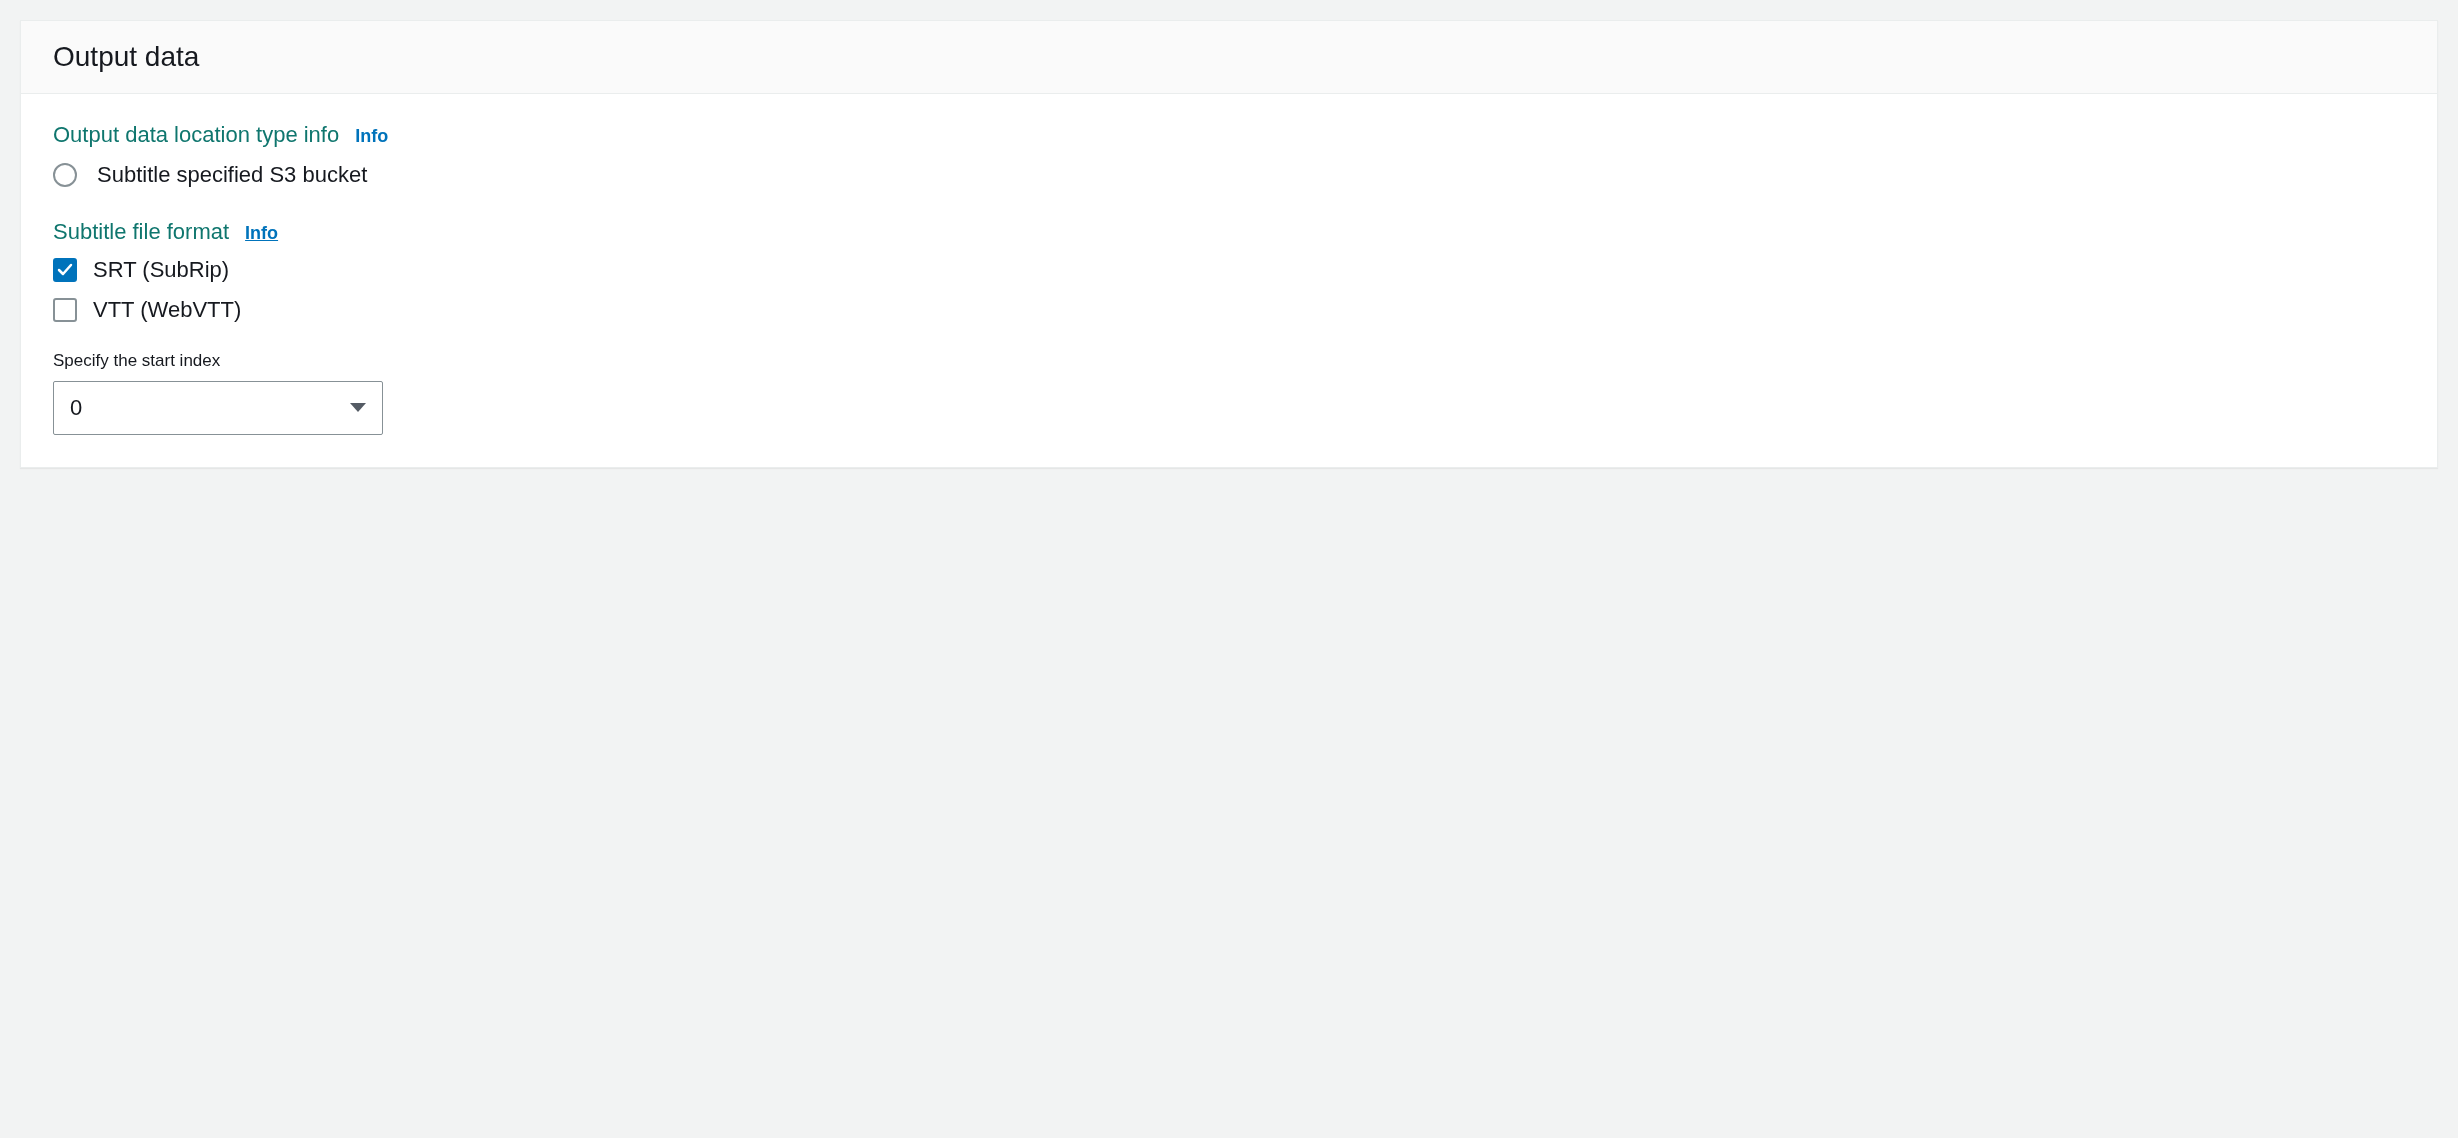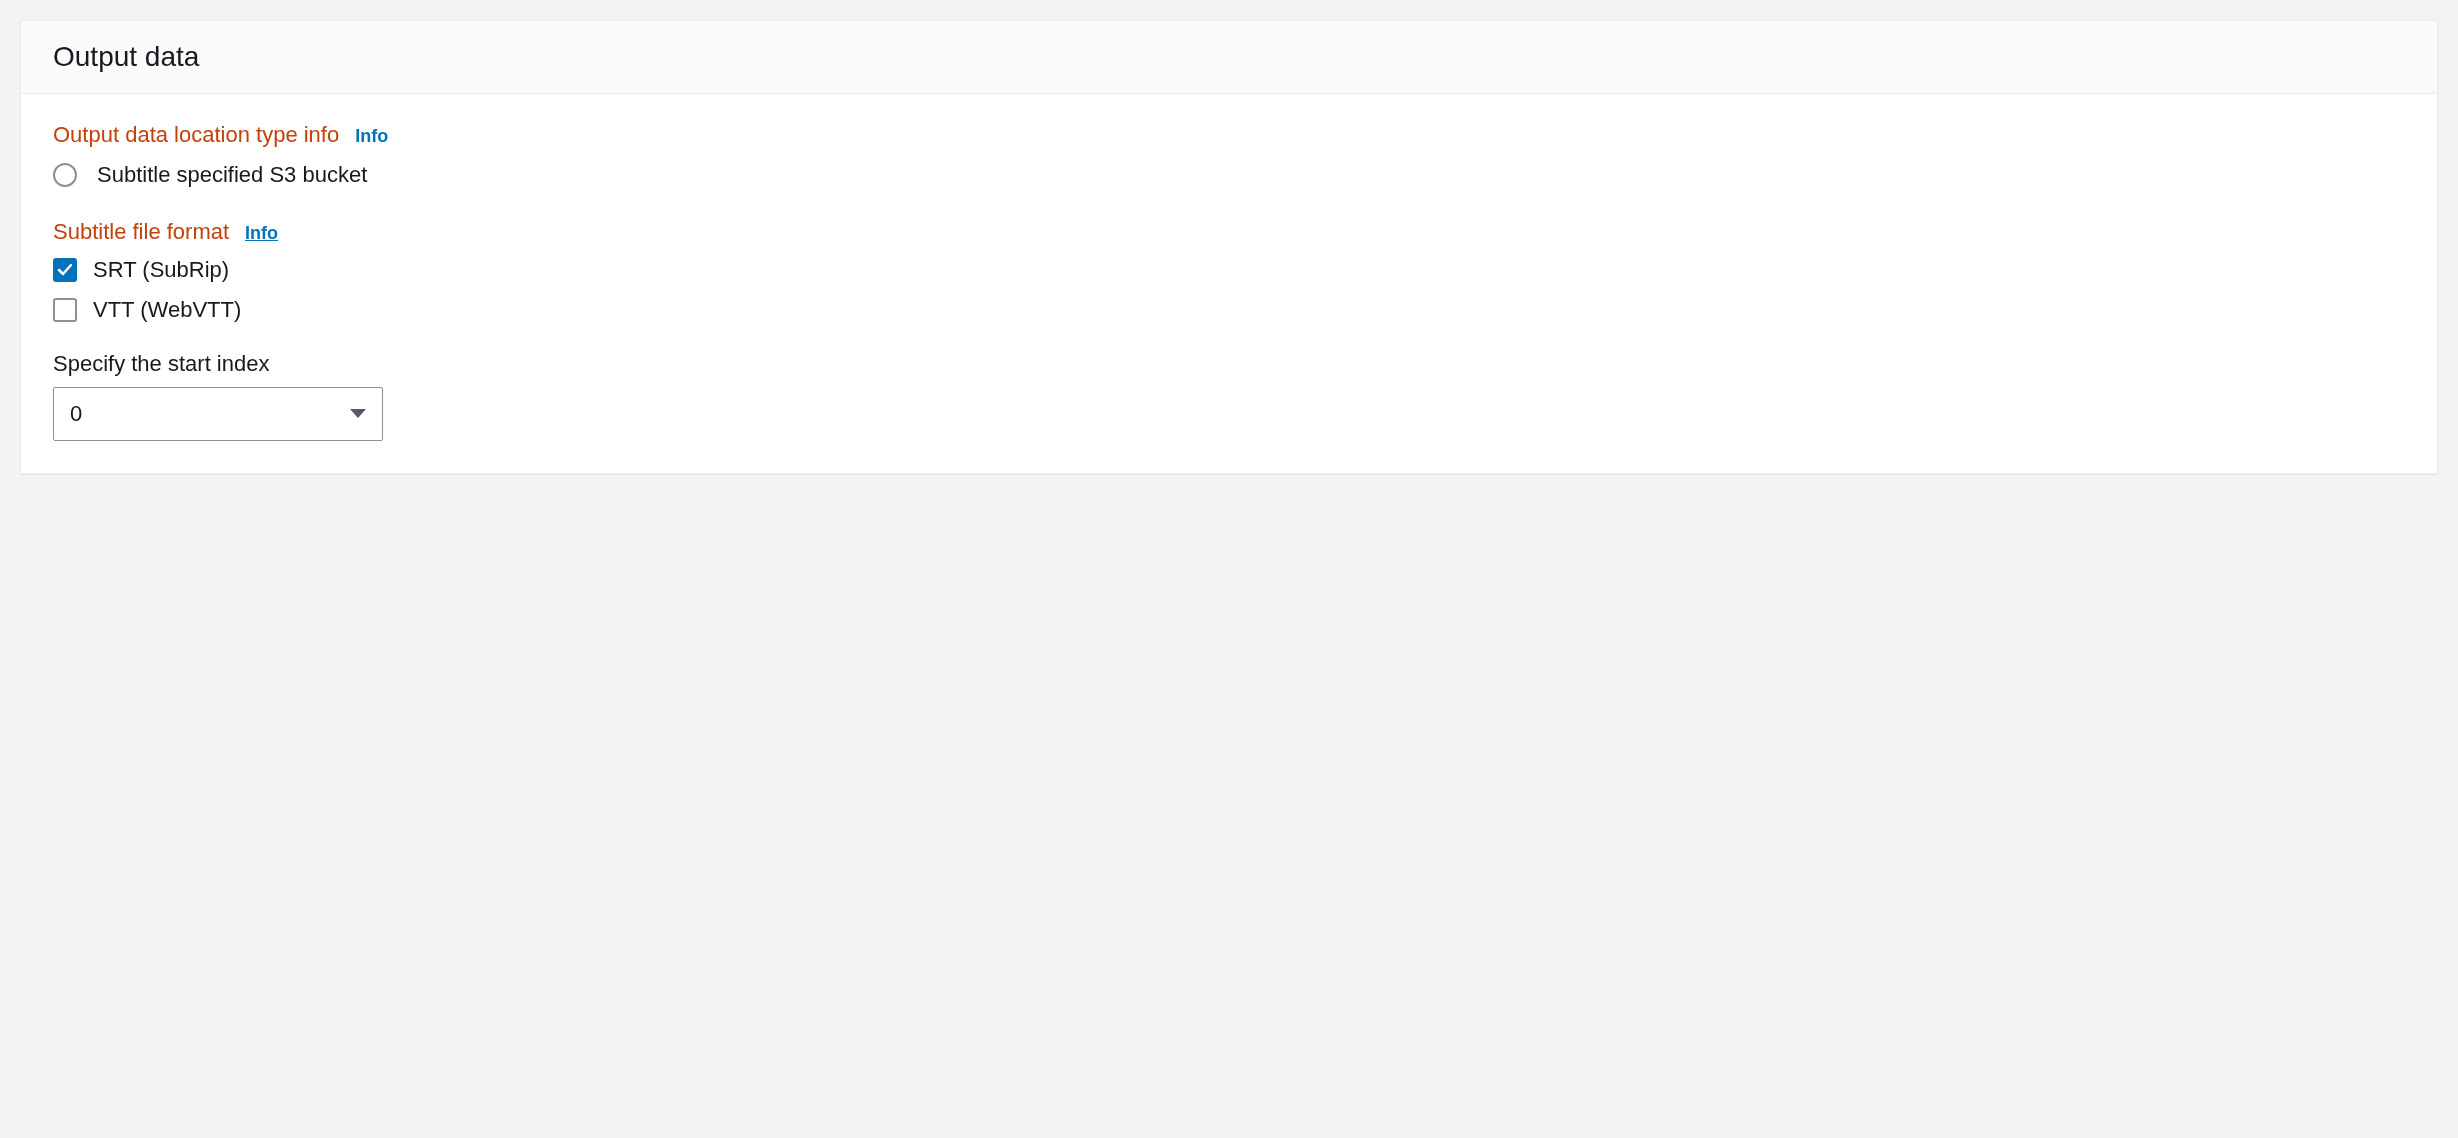--- a/index.html
+++ b/index.html
@@ -39,21 +39,21 @@
       margin-bottom: 0;
     }
     .field-label-row {
       display: flex;
       align-items: baseline;
       gap: 16px;
       margin-bottom: 12px;
     }
     .field-label {
       font-size: 22px;
-      color: #c2410c;
+      color: #0f766e;
       font-weight: 400;
     }
     .info-link {
       font-size: 18px;
       font-weight: 700;
       color: #0073bb;
       text-decoration: none;
       cursor: pointer;
     }
     .info-link.underlined {
@@ -167,21 +167,21 @@
       top: 50%;
       transform: translate(0, -50%);
       pointer-events: none;
     }
     .select-caret svg {
       width: 18px;
       height: 12px;
       display: block;
     }
     .start-index-label {
-      font-size: 22px;
+      font-size: 17px;
       color: #16191f;
       margin-bottom: 10px;
       display: block;
     }
   </style>
 </head>
 <body>
 
 <div class="panel">
   <div class="panel-header">

